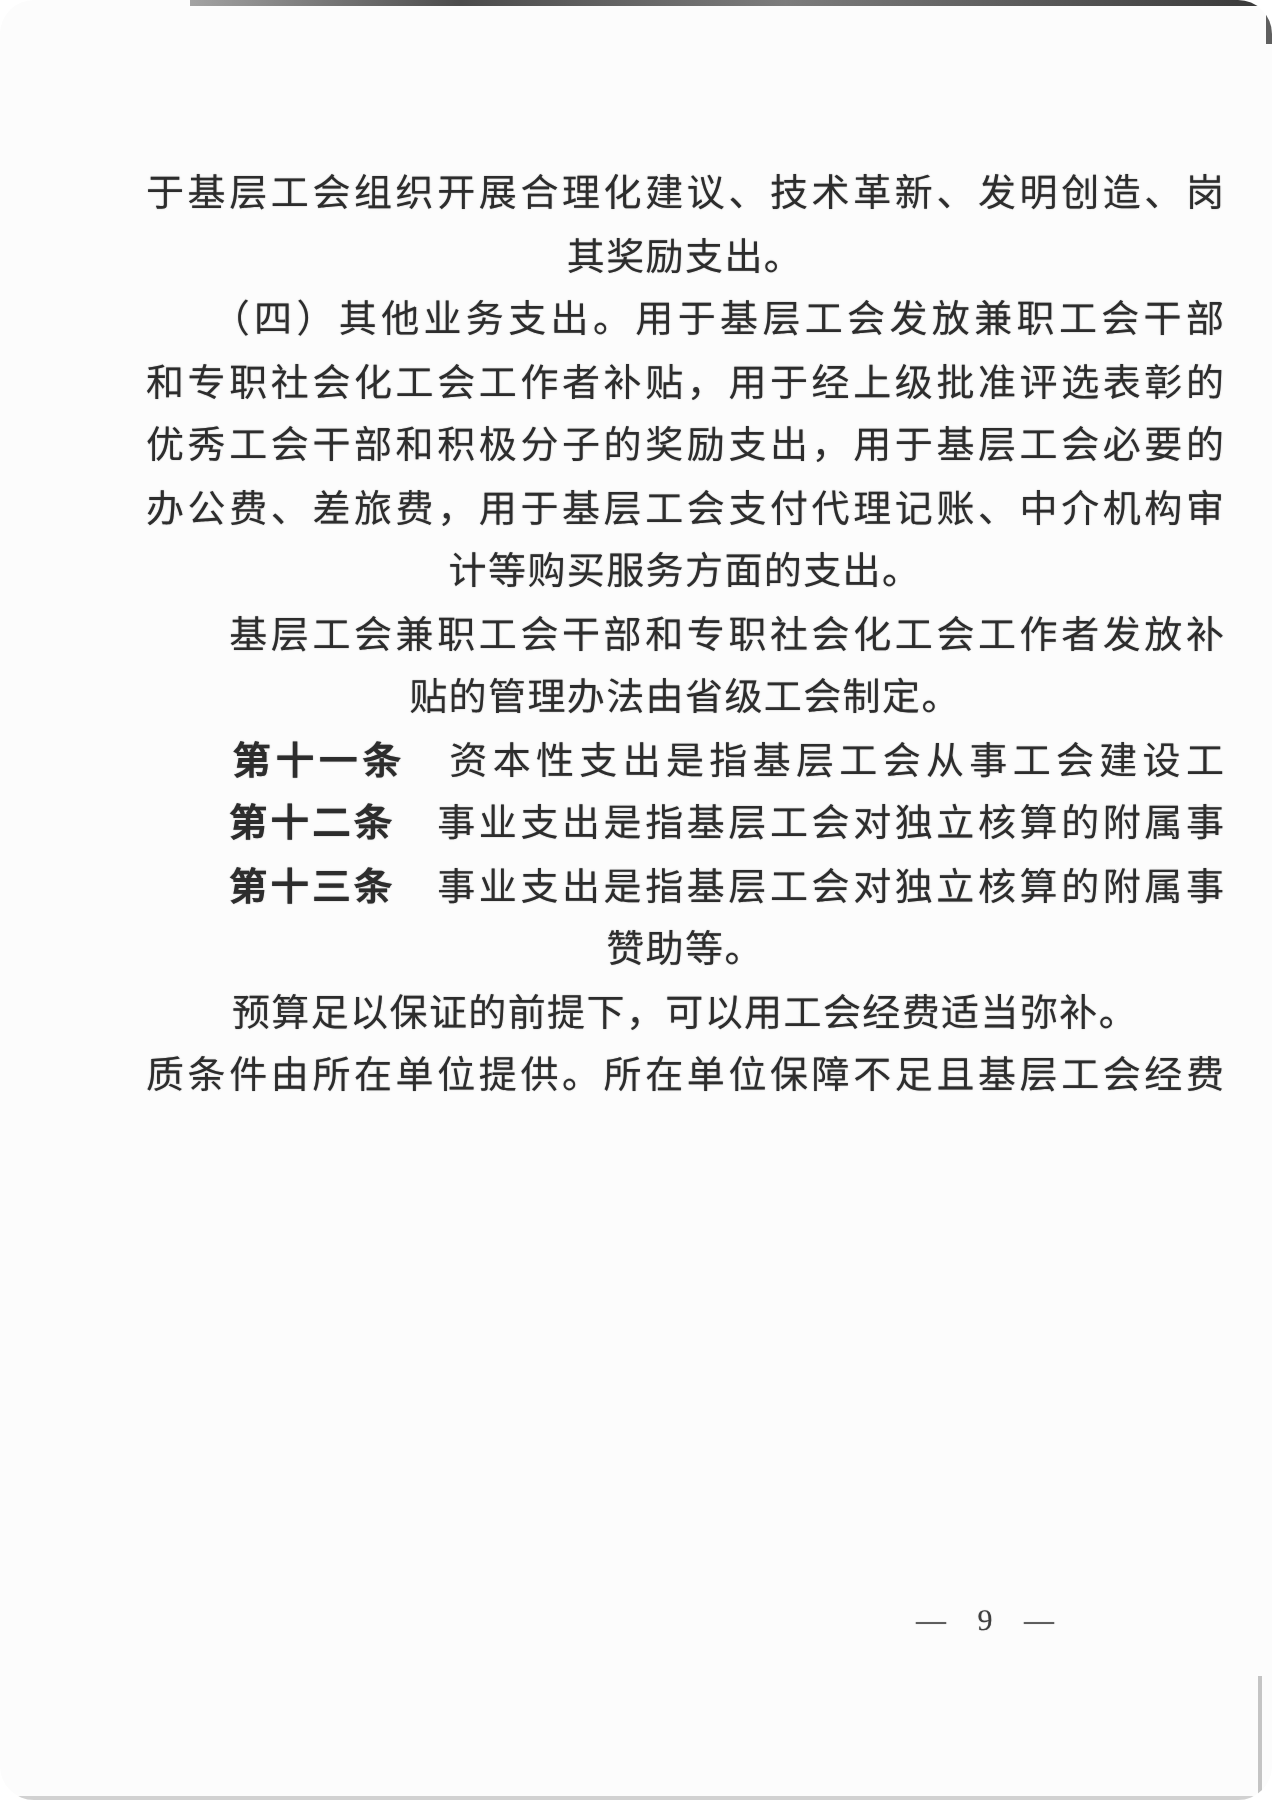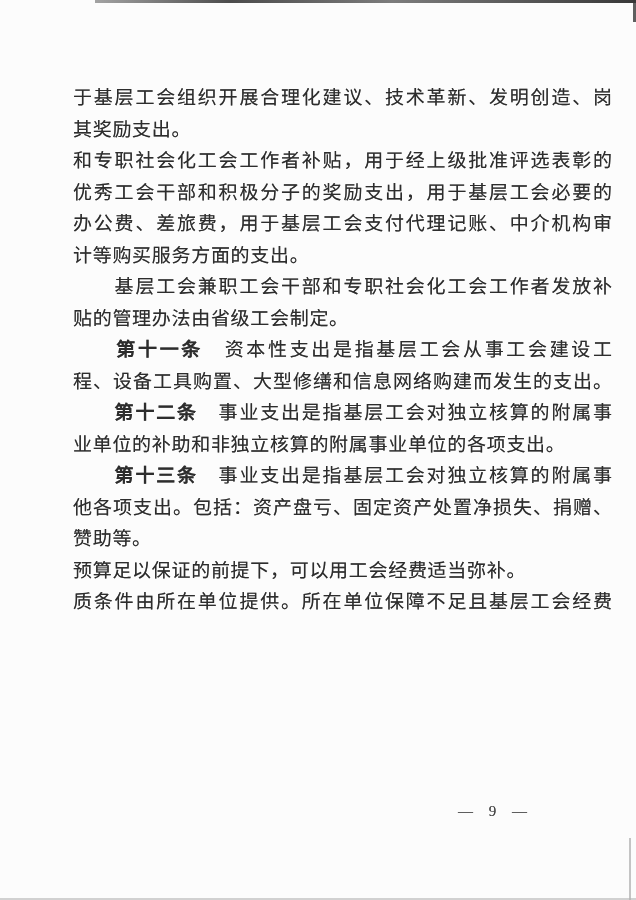--- a/index.html
+++ b/index.html
@@ -7,20 +7,21 @@
     padding: 0;
     background: #ffffff;
   }
   .page {
     position: relative;
     width: 636px;
     height: 900px;
     background: #fcfcfc;
     overflow: hidden;
     font-family: "Liberation Serif", "DejaVu Serif", serif;
+    border-radius: 17px;
   }
   
   .textblock {
     position: absolute;
     left: 73px;
     top: 82px;
     width: 539px;
     font-size: 19px;
     color: #2d2d2d;
     text-shadow: 0 0 0.6px rgba(45,45,45,0.55);
@@ -30,21 +31,21 @@
     line-height: 31.5px;
     overflow: hidden;
   }
   
   .line.fill {
     text-align: justify;
     text-align-last: justify;
   }
   
   .line.end {
-    text-align: left;
+    text-align: center;
     letter-spacing: 0.7px;
   }
   .head {
     font-weight: 700;
   }
   
   .pagenum {
     position: absolute;
     top: 801px;
     right: 103px;
@@ -87,32 +88,30 @@
 <div class="page">
 
   <div class="edge-top"></div>
   <div class="edge-right-top"></div>
   <div class="edge-right-bottom"></div>
   <div class="edge-bottom"></div>
 
   <div class="textblock">
     <div class="line fill"><span>于基层工会组织开展合理化建议、技术革新、发明创造、岗</span></div>
     <div class="line end"><span>其奖励支出。</span></div>
+    <div class="line fill"><span>　　（四）其他业务支出。用于基层工会发放兼职工会干部</span></div>
     <div class="line fill"><span>和专职社会化工会工作者补贴，用于经上级批准评选表彰的</span></div>
     <div class="line fill"><span>优秀工会干部和积极分子的奖励支出，用于基层工会必要的</span></div>
     <div class="line fill"><span>办公费、差旅费，用于基层工会支付代理记账、中介机构审</span></div>
     <div class="line end"><span>计等购买服务方面的支出。</span></div>
     <div class="line fill"><span>　　基层工会兼职工会干部和专职社会化工会工作者发放补</span></div>
     <div class="line end"><span>贴的管理办法由省级工会制定。</span></div>
     <div class="line fill"><span class="head">　　第十一条</span><span>　资本性支出是指基层工会从事工会建设工</span></div>
-    <div class="line fill"><span>程、设备工具购置、大型修缮和信息网络购建而发生的支出。</span></div>
     <div class="line fill"><span class="head">　　第十二条</span><span>　事业支出是指基层工会对独立核算的附属事</span></div>
-    <div class="line end"><span>业单位的补助和非独立核算的附属事业单位的各项支出。</span></div>
     <div class="line fill"><span class="head">　　第十三条</span><span>　事业支出是指基层工会对独立核算的附属事</span></div>
-    <div class="line fill"><span>他各项支出。包括：资产盘亏、固定资产处置净损失、捐赠、</span></div>
     <div class="line end"><span>赞助等。</span></div>
     <div class="line end"><span>预算足以保证的前提下，可以用工会经费适当弥补。</span></div>
     <div class="line fill"><span>质条件由所在单位提供。所在单位保障不足且基层工会经费</span></div>
   </div>
 
   <div class="pagenum">— 9 —</div>
 
 </div>
 
 </body></html>

